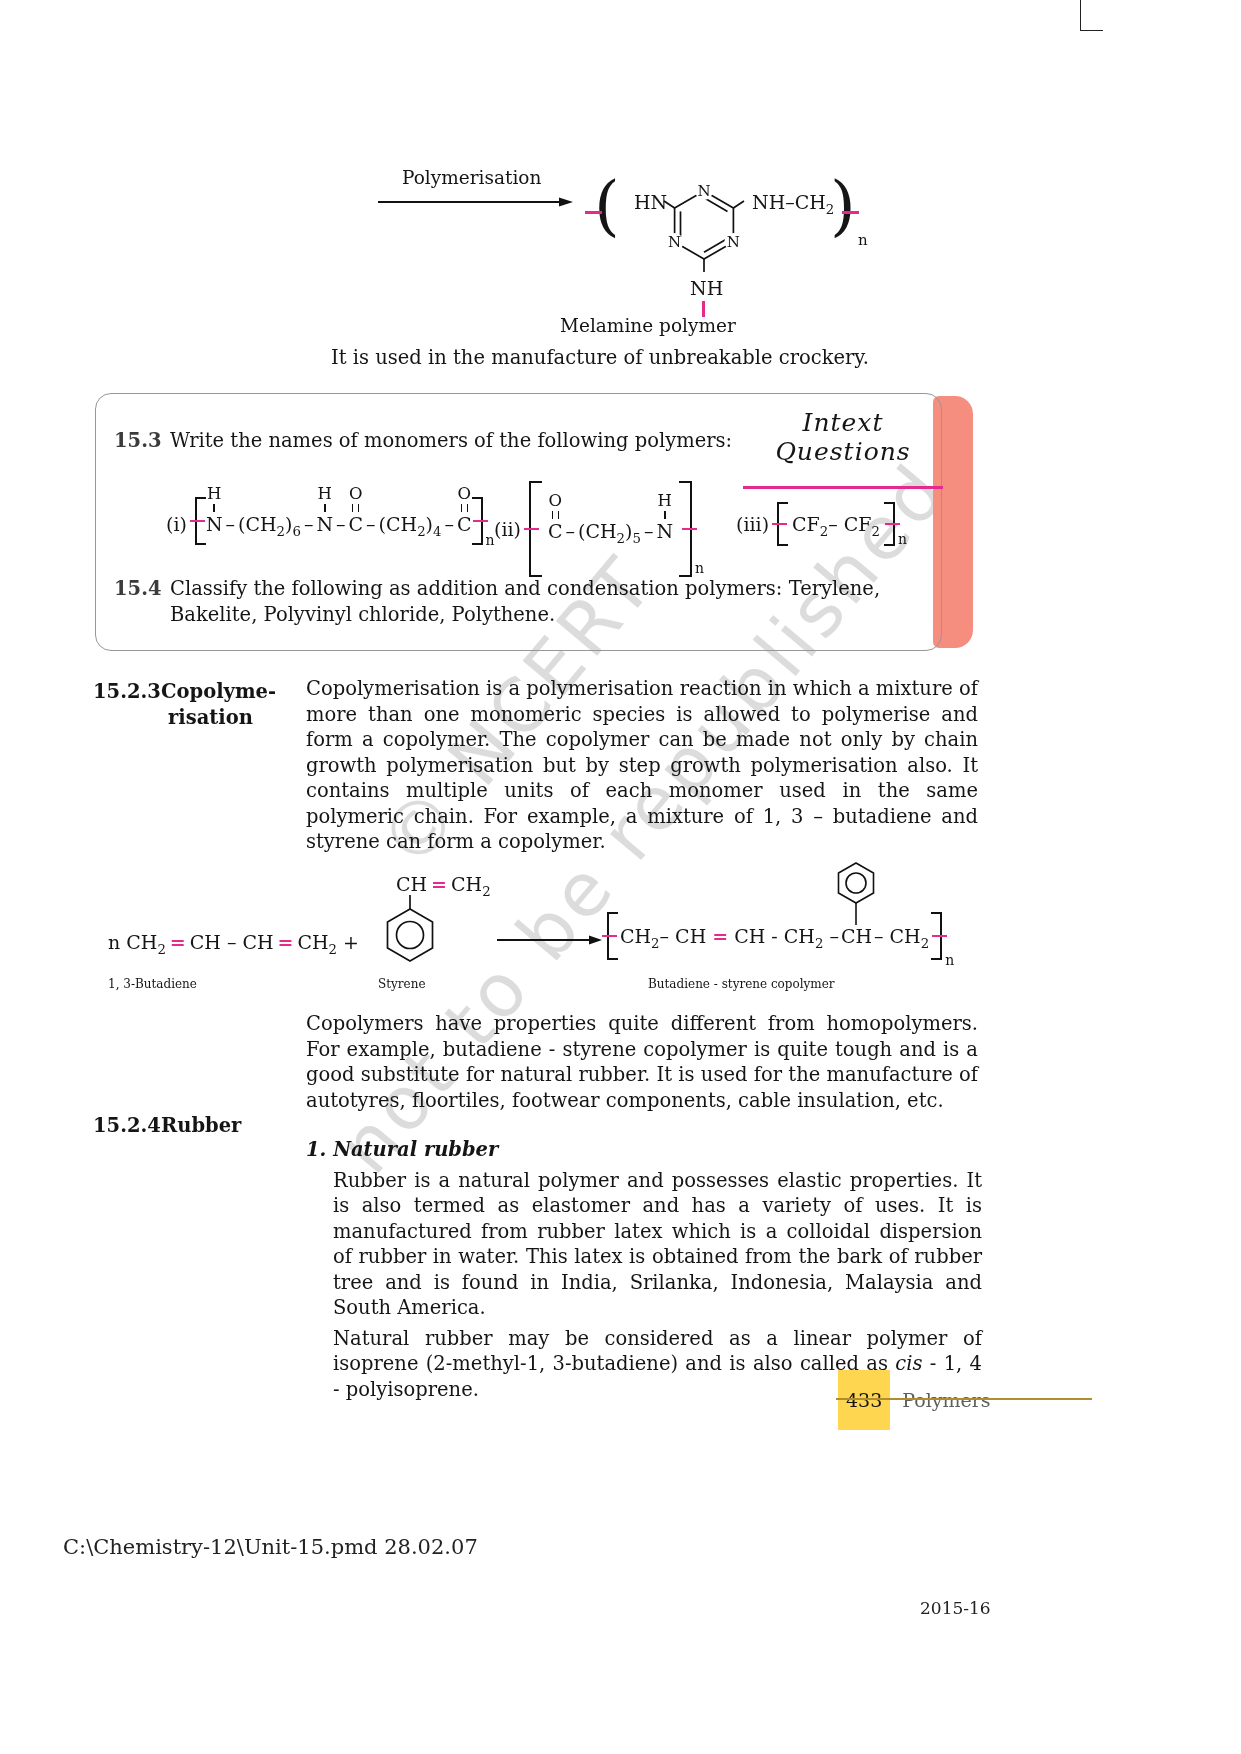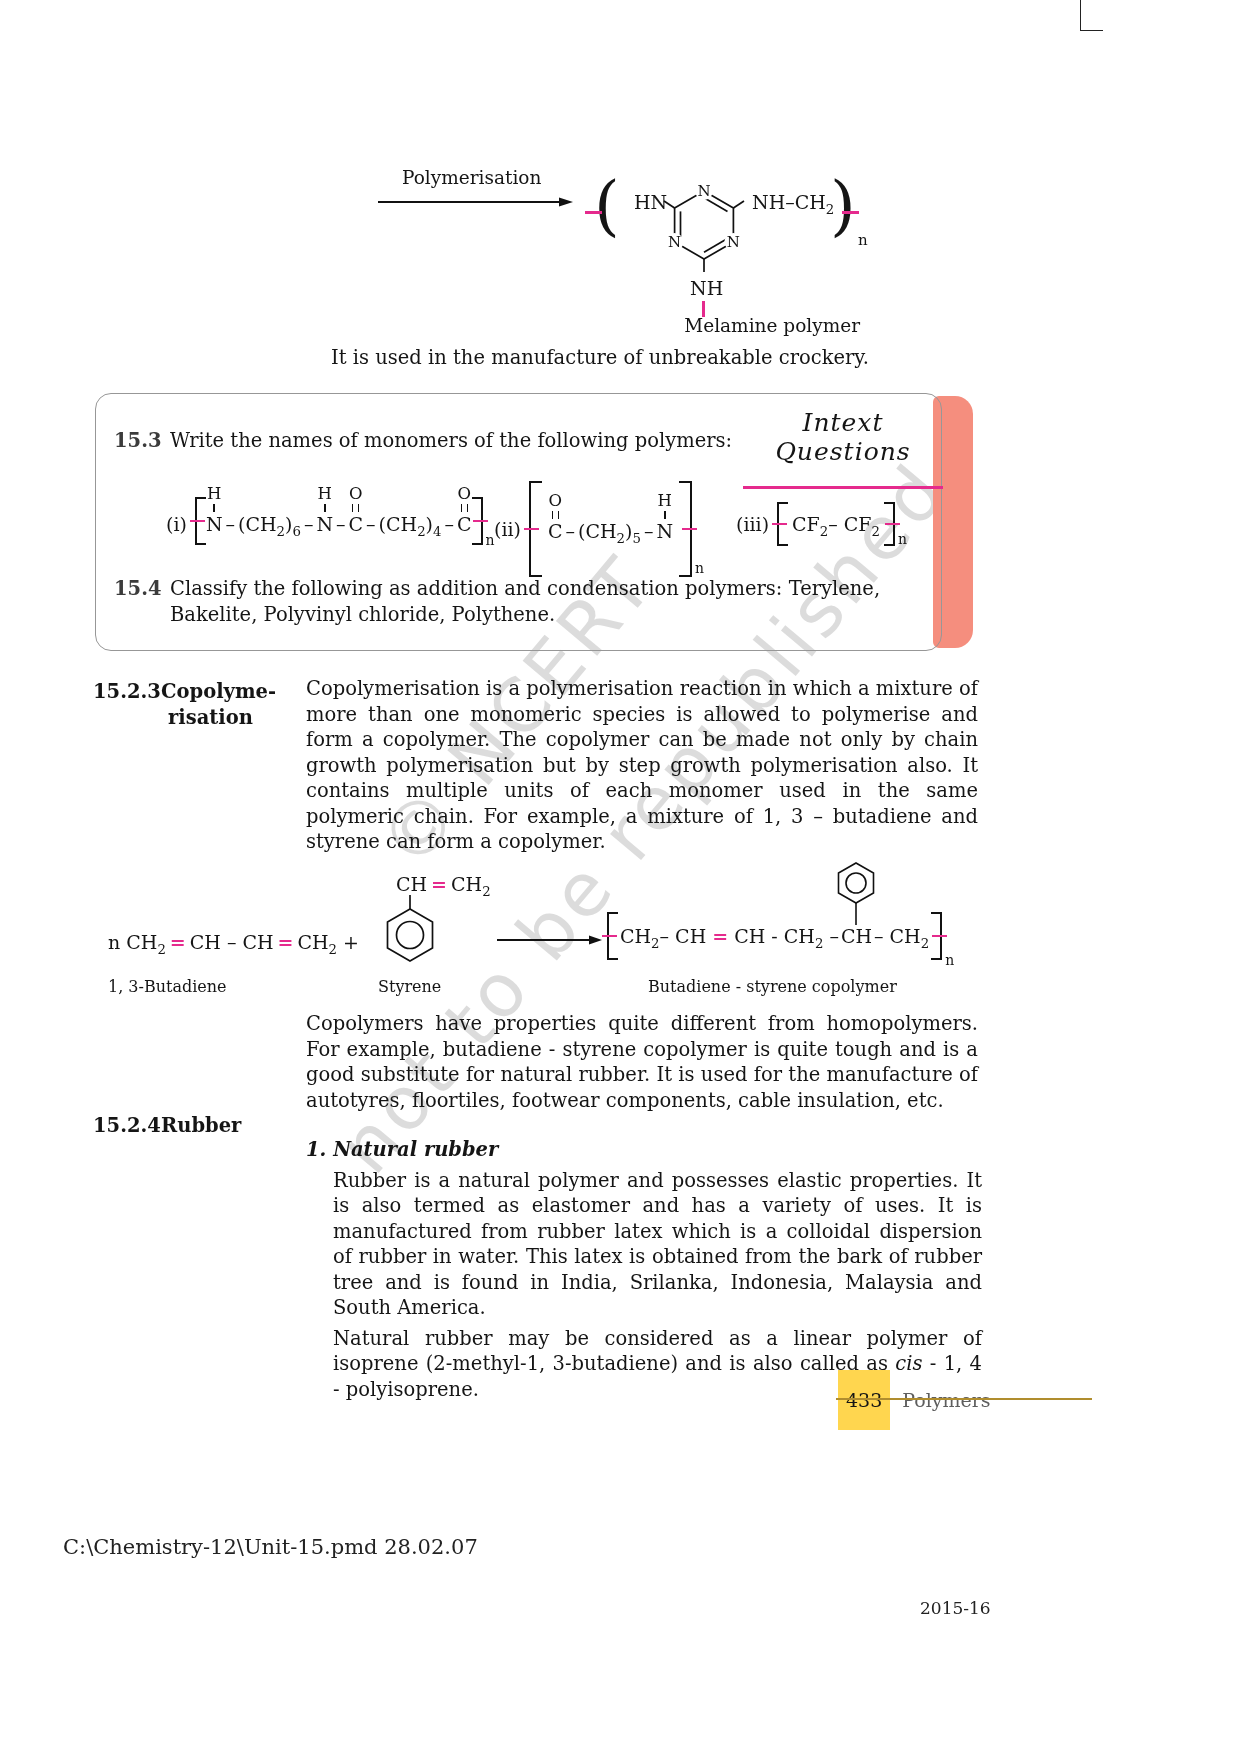--- a/index.html
+++ b/index.html
@@ -83,21 +83,21 @@
   
   .reaction{position:absolute;left:0;top:845px;width:1241px;height:190px;}
   .frm-row{position:absolute;display:flex;align-items:baseline;font-size:19px;white-space:nowrap;}
   .eq{color:var(--magenta);margin:0 4px;font-weight:bold;}
   .anchor{position:relative;display:inline-block;}
   .ring-below{position:absolute;top:100%;left:45%;transform:translateX(-50%);line-height:0;}
   .ring-above{position:absolute;bottom:92%;left:50%;transform:translateX(-50%);line-height:0;}
   .product{position:absolute;left:607px;top:68px;height:46px;display:flex;align-items:center;
     font-size:19px;white-space:nowrap;}
   .product .subn{align-self:flex-end;margin-bottom:-8px;}
-  .rx-label{position:absolute;font-size:16px;}
+  .rx-label{position:absolute;font-size:12px;}
 
   
   .pgfoot{position:absolute;left:838px;top:1370px;display:flex;gap:12px;font-size:19px;align-items:baseline;}
   .pgnum{background:var(--yellow);padding:19px 8px;}
   .pgsec{color:#5e5e5e;}
   .pgrule{position:absolute;left:836px;top:1398px;width:256px;height:2px;background:#b08d2e;}
   .pathfoot{position:absolute;left:63px;top:1535px;font-size:21px;color:#222;}
   .yearfoot{position:absolute;left:920px;top:1598px;font-size:17px;color:#222;}
 </style>
 </head>
@@ -139,21 +139,21 @@
         <text x="10.6" y="72">N</text>
         <text x="69.4" y="72">N</text>
       </g>
     </svg>
     <span class="abs atom" style="left:752px;top:36px">NH–CH<sub>2</sub></span>
     <span class="abs bigparen" style="left:830px;top:18px">)</span>
     <span class="abs mdash" style="left:842px;top:56px"></span>
     <span class="abs nsub" style="left:858px;top:76px">n</span>
     <span class="abs atom" style="left:690px;top:122px">NH</span>
     <span class="abs mline" style="left:702px;top:146px"></span>
-    <span class="abs caption" style="left:560px;top:160px;width:300px;text-align:right">Melamine polymer</span>
+    <span class="abs caption" style="left:560px;top:160px;width:300px;text-align:left">Melamine polymer</span>
   </div>
 
   <div class="usage">It is used in the manufacture of unbreakable crockery.</div>
 
   <div class="salmon-bar"></div>
   <div class="intext-box">
     <div class="intext-title">Intext Questions</div>
 
     <div class="q" style="left:18px;top:34px;width:780px">
       <span class="qnum">15.3</span>

